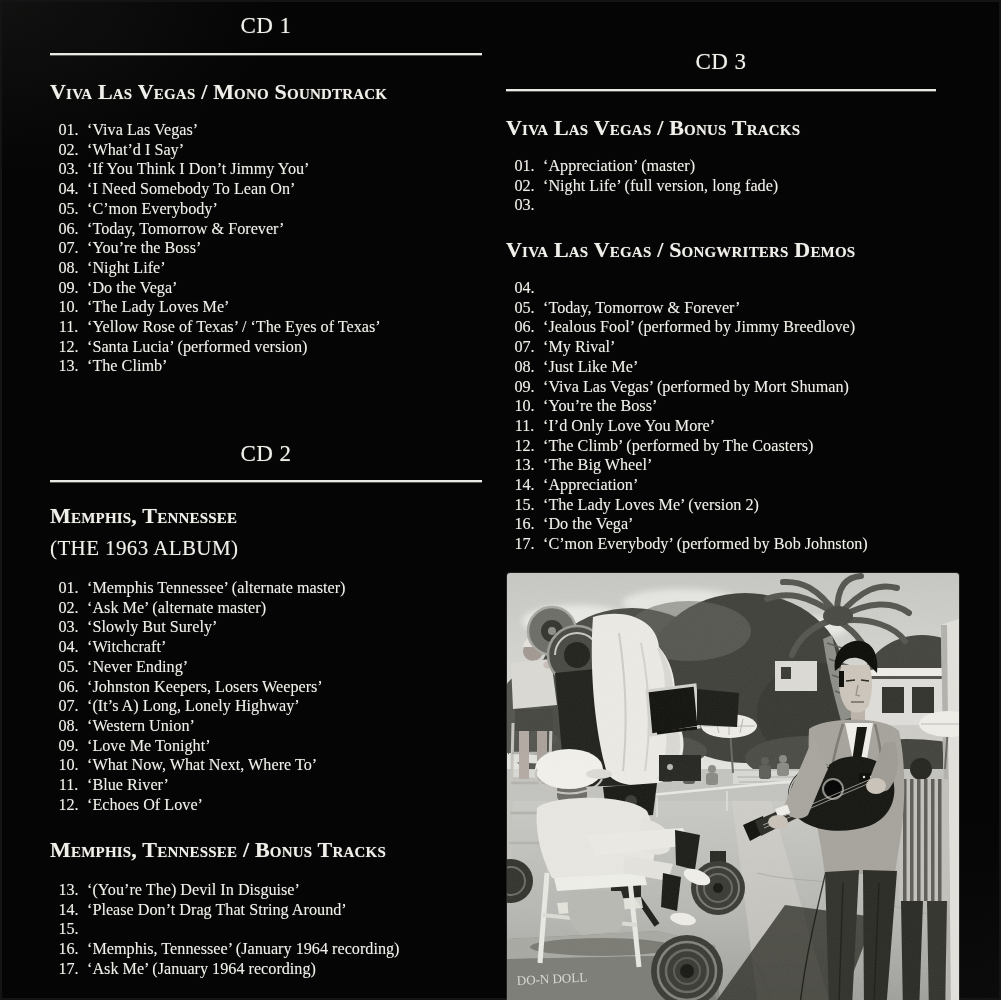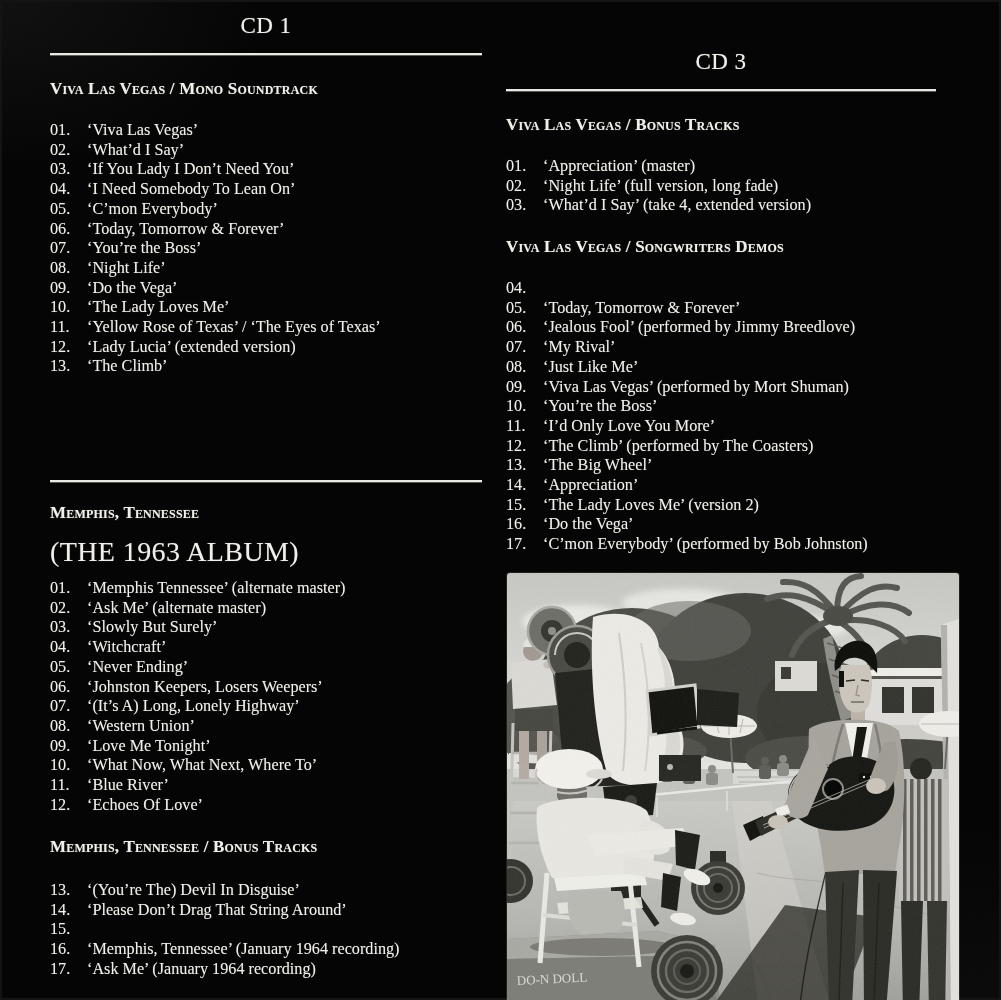--- a/index.html
+++ b/index.html
@@ -29,34 +29,34 @@
     text-align:center;
     font-size:23px;letter-spacing:.5px;
     color:var(--text);
     text-shadow:0 0 1px rgba(240,240,235,.5);
     white-space:nowrap;
   }
   .rule{position:absolute;left:0;right:0;height:2px;background:var(--rule);}
   .rule::after{content:"";display:block;margin-top:2px;height:1px;background:rgba(190,190,185,.45);}
   .sec-title{
     position:absolute;left:0;
-    font-size:17px;font-weight:700;
+    font-size:22px;font-weight:700;
     font-variant:small-caps;
     letter-spacing:.2px;
     white-space:nowrap;
     text-shadow:0 0 1px rgba(240,240,235,.45);
   }
   .sec-subtitle{
     position:absolute;left:0;
-    font-size:28px;font-weight:400;
+    font-size:21px;font-weight:400;
     letter-spacing:.4px;
     white-space:nowrap;
     text-shadow:0 0 1px rgba(240,240,235,.4);
   }
-  .tracks{position:absolute;left:0;right:-10px;font-size:16.2px;line-height:19.7px;}
+  .tracks{position:absolute;left:0;right:-10px;font-size:16.2px;line-height:19.7px;text-align:center;}
   .track{display:flex;}
   .tnum{flex:none;width:37px;}
   .ttitle{white-space:nowrap;}
   .tracks, .track{text-shadow:0 0 1px rgba(240,240,235,.35);}
   .photo{
     position:absolute;left:1px;top:537px;
     width:452px;height:441px;
     background:#0a0a0a;
     border-radius:3px;
     overflow:hidden;
@@ -78,21 +78,21 @@
         <div class="track">
           <span class="tnum">01.</span>
           <span class="ttitle">‘Viva Las Vegas’</span>
         </div>
         <div class="track">
           <span class="tnum">02.</span>
           <span class="ttitle">‘What’d I Say’</span>
         </div>
         <div class="track">
           <span class="tnum">03.</span>
-          <span class="ttitle">‘If You Lady I Don’t Need You’</span>
+          <span class="ttitle">‘If You Think I Don’t Jimmy You’</span>
         </div>
         <div class="track">
           <span class="tnum">04.</span>
           <span class="ttitle">‘I Need Somebody To Lean On’</span>
         </div>
         <div class="track">
           <span class="tnum">05.</span>
           <span class="ttitle">‘C’mon Everybody’</span>
         </div>
         <div class="track">
@@ -114,28 +114,29 @@
         <div class="track">
           <span class="tnum">10.</span>
           <span class="ttitle">‘The Lady Loves Me’</span>
         </div>
         <div class="track">
           <span class="tnum">11.</span>
           <span class="ttitle">‘Yellow Rose of Texas’ / ‘The Eyes of Texas’</span>
         </div>
         <div class="track">
           <span class="tnum">12.</span>
-          <span class="ttitle">‘Lady Lucia’ (extended version)</span>
+          <span class="ttitle">‘Santa Lucia’ (performed version)</span>
         </div>
         <div class="track">
           <span class="tnum">13.</span>
           <span class="ttitle">‘The Climb’</span>
         </div>
       </div>
 
+    <div class="cd-label" style="top:441px">CD 2</div>
     <div class="rule" style="top:480px"></div>
 
     <h2 class="sec-title" style="top:503px">Memphis, Tennessee</h2>
     <div class="sec-subtitle" style="top:536px">(THE 1963 ALBUM)</div>
     <div class="tracks" style="top:579px">
         <div class="track">
           <span class="tnum">01.</span>
           <span class="ttitle">‘Memphis Tennessee’ (alternate master)</span>
         </div>
         <div class="track">
@@ -217,21 +218,20 @@
         <div class="track">
           <span class="tnum">01.</span>
           <span class="ttitle">‘Appreciation’ (master)</span>
         </div>
         <div class="track">
           <span class="tnum">02.</span>
           <span class="ttitle">‘Night Life’ (full version, long fade)</span>
         </div>
         <div class="track">
           <span class="tnum">03.</span>
-          <span class="ttitle">‘What’d I Say’ (take 4, extended version)</span>
         </div>
       </div>
 
     <h2 class="sec-title" style="top:201px">Viva Las Vegas / Songwriters Demos</h2>
     <div class="tracks" style="top:243px">
         <div class="track">
           <span class="tnum">04.</span>
         </div>
         <div class="track">
           <span class="tnum">05.</span>

